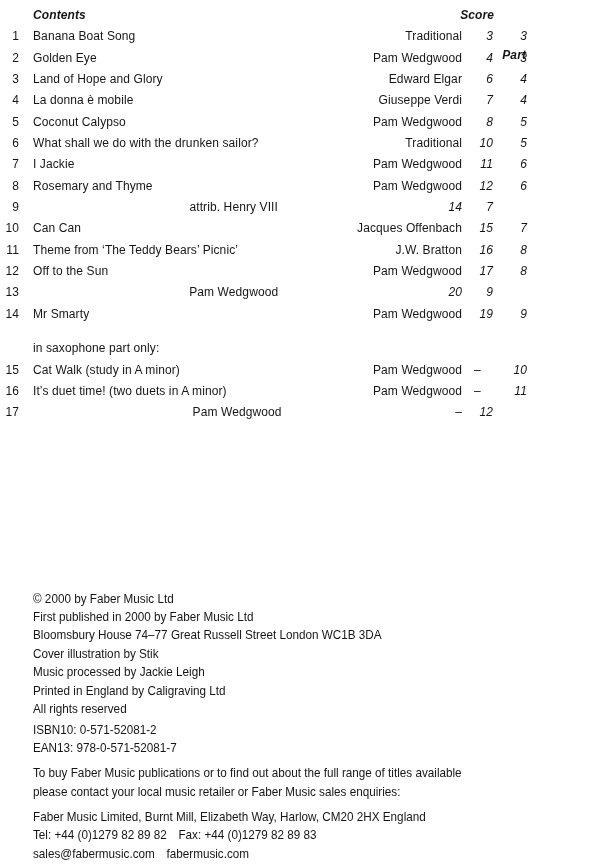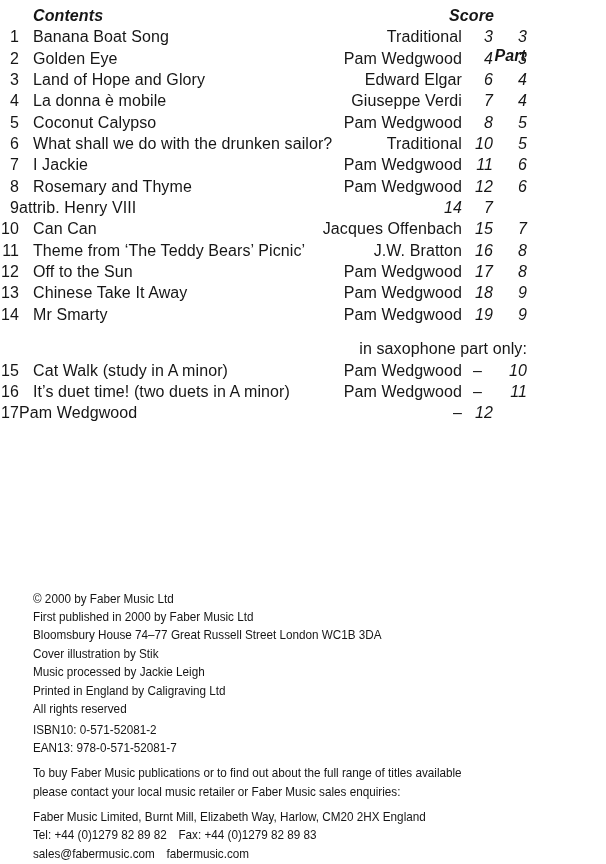--- a/index.html
+++ b/index.html
@@ -5,35 +5,35 @@
   html, body { margin:0; padding:0; }
   body {
     width:606px; height:864px; background:#ffffff;
     color:#161616;
     font-family:"Liberation Sans", sans-serif;
     -webkit-font-smoothing:antialiased;
   }
   .page { position:relative; width:606px; height:864px; overflow:hidden; background:#fff; }
 
   
-  .toc { width:527px; padding-top:5px; font-size:16px; letter-spacing:0.1px; }
+  .toc { width:527px; padding-top:5px; font-size:12px; letter-spacing:0.1px; }
   .hdr { position:relative; line-height:21.35px; height:21.35px; }
   .hdr .contents-label { margin-left:33px; font-style:italic; font-weight:700; }
   .hdr .score-h, .hdr .part-h { position:absolute; top:0; font-style:italic; font-weight:700; white-space:nowrap; }
   .hdr .score-h { right:33px; }
   .hdr .part-h  { right:1px;margin-top:40px; }
 
   .row { display:grid; grid-template-columns:19px 1fr auto 31px 34px; line-height:21.35px; }
   .col-num      { text-align:right; }
   .col-title    { padding-left:14px; white-space:nowrap; overflow:visible; }
-  .col-composer { text-align:left; white-space:nowrap; }
+  .col-composer { text-align:center; white-space:nowrap; }
   .col-score, .col-part { text-align:right; font-style:italic; }
   #sax-rows .col-score { text-align:center; font-style:normal; }
 
-  .sax-note { margin-left:33px; margin-top:13px; line-height:21.35px;text-align:right; }
+  .sax-note { margin-left:33px; margin-top:13px; line-height:21.35px; }
 
   
   .footer {
     margin-left:33px; margin-top:166px;
     font-size:13px; line-height:18.4px; letter-spacing:0;
     transform:scaleX(0.9); transform-origin:0 0;
     width:560px; white-space:nowrap;
   }
   .fblock { margin:0; }
   #isbn-block    { margin-top:2.5px; }
@@ -132,23 +132,22 @@
   </div>
         <div class="row">
     <span class="col-num">12</span>
     <span class="col-title">Off to the Sun</span>
     <span class="col-composer">Pam Wedgwood</span>
     <span class="col-score">17</span>
     <span class="col-part">8</span>
   </div>
         <div class="row">
     <span class="col-num">13</span>
-    <span class="col-title">Chinese Take It Away</span>
-    <span class="col-composer">Pam Wedgwood</span>
-    <span class="col-score">18</span>
+    <span class="col-composer">Pam Wedgwood</span>
+    <span class="col-score">20</span>
     <span class="col-part">9</span>
   </div>
         <div class="row">
     <span class="col-num">14</span>
     <span class="col-title">Mr Smarty</span>
     <span class="col-composer">Pam Wedgwood</span>
     <span class="col-score">19</span>
     <span class="col-part">9</span>
   </div>
       </div>

